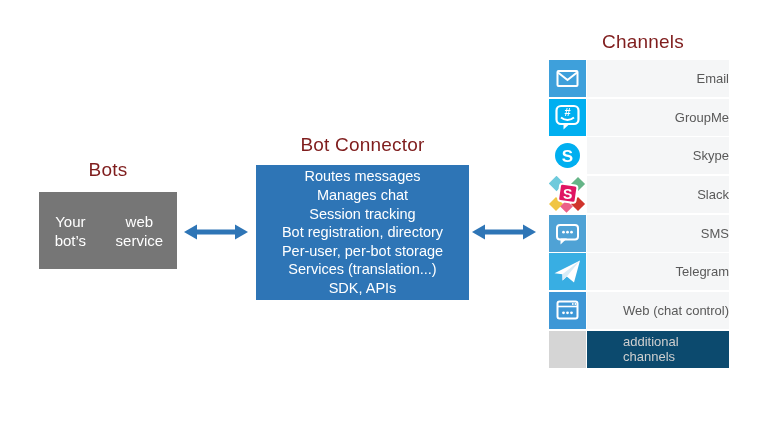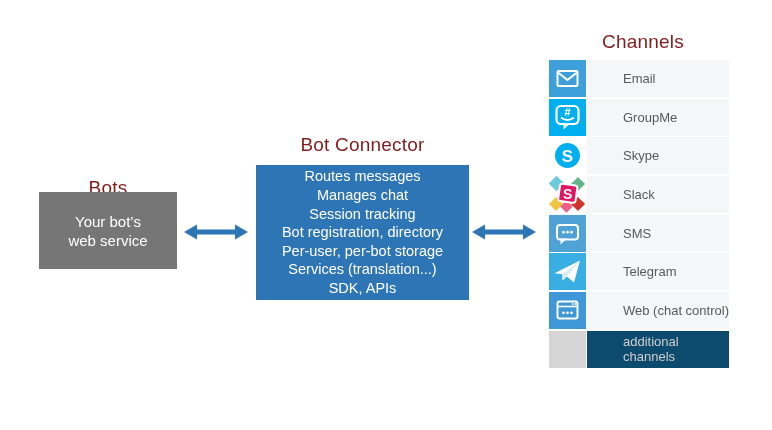--- a/index.html
+++ b/index.html
@@ -4,28 +4,28 @@
 <style>
   html,body{margin:0;padding:0;background:#ffffff;}
   .canvas{
     position:relative;width:772px;height:430px;background:#ffffff;overflow:hidden;
     font-family:"Liberation Sans", sans-serif;
   }
   .heading{
     position:absolute;color:#7f1d1d;font-size:19px;font-weight:400;
     text-align:center;letter-spacing:0.2px;
   }
-  .bots-heading{left:39px;top:177px;width:138px;}
+  .bots-heading{left:39px;top:159px;width:138px;}
   .connector-heading{left:256px;top:134px;width:213px;}
   .channels-heading{left:553px;top:31px;width:180px;}
 
   .gray-box{
     position:absolute;left:39px;top:192px;width:138px;height:77px;
     background:#767676;color:#ffffff;font-size:15px;line-height:19px;
-    display:flex;flex-direction:column;align-items:center;justify-content:center;
+    display:flex;flex-direction:row;align-items:center;justify-content:center;
     text-align:center;
   }
   .blue-box{
     position:absolute;left:256px;top:165px;width:213px;height:135px;
     background:#2E75B6;color:#ffffff;font-size:14.5px;line-height:18.6px;
     display:flex;flex-direction:column;align-items:center;justify-content:center;
     text-align:center;
   }
   .arrow{position:absolute;width:64px;height:22px;}
   .arrow-left{left:184px;top:221px;}
@@ -38,20 +38,21 @@
   .channel-row{
     display:flex;height:37px;margin-bottom:1.7px;
   }
   .chan-icon{
     flex:none;width:37px;height:37px;margin-right:1px;display:block;
   }
   .chan-icon svg{display:block;}
   .chan-body{
     flex:1;background:#f5f6f7;display:flex;align-items:center;
     padding-left:36px;
+    justify-content:flex-end;
   }
   .chan-label{
     color:#595959;font-size:13px;
   }
   .channel-row.disabled .chan-body{background:#0c4a6e;}
   .channel-row.disabled .chan-label{color:#cfcfcf;}
 </style>
 </head>
 <body>
 

